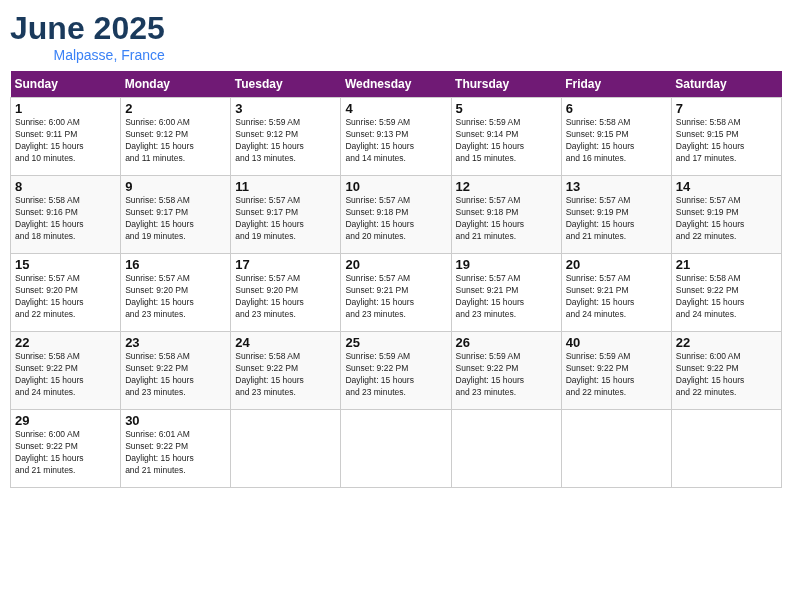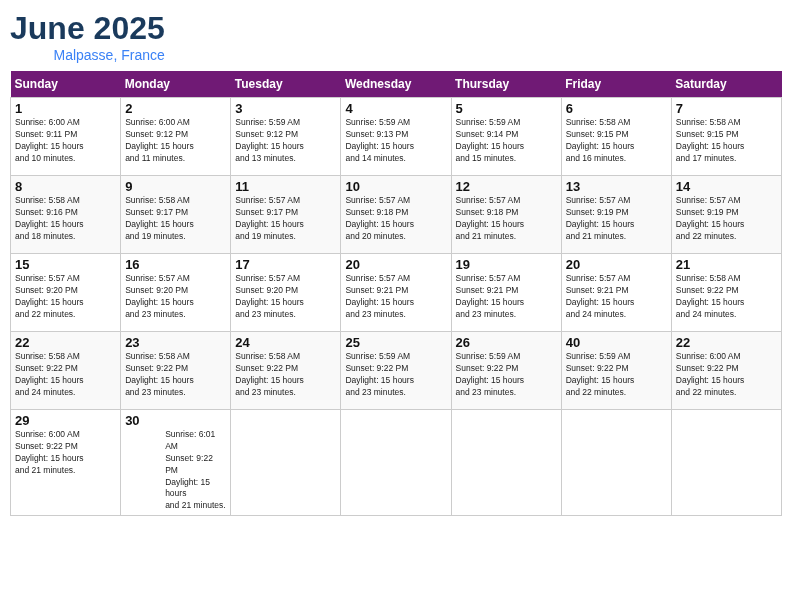--- a/index.html
+++ b/index.html
@@ -321,21 +321,21 @@
       <tr>
         <td>
           <span class="day-number">29</span>
           <div class="day-info" style="white-space: pre-line;">Sunrise: 6:00 AM
 Sunset: 9:22 PM
 Daylight: 15 hours
 and 21 minutes.</div>
         </td>
         <td>
           <span class="day-number">30</span>
-          <div class="day-info" style="white-space: pre-line; margin-left: 40px;">Sunrise: 6:01 AM
+          <div class="day-info" style="white-space: pre-line;">Sunrise: 6:01 AM
 Sunset: 9:22 PM
 Daylight: 15 hours
 and 21 minutes.</div>
         </td>
         <td class="empty-cell"></td>
         <td class="empty-cell"></td>
         <td class="empty-cell"></td>
         <td class="empty-cell"></td>
         <td class="empty-cell"></td>
       </tr>

